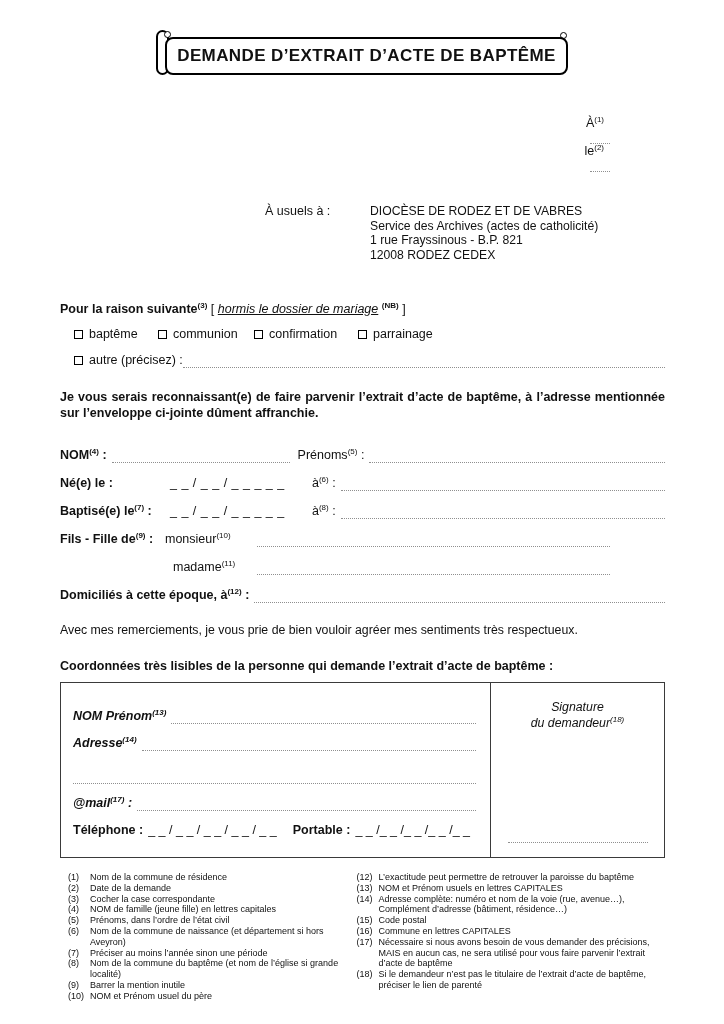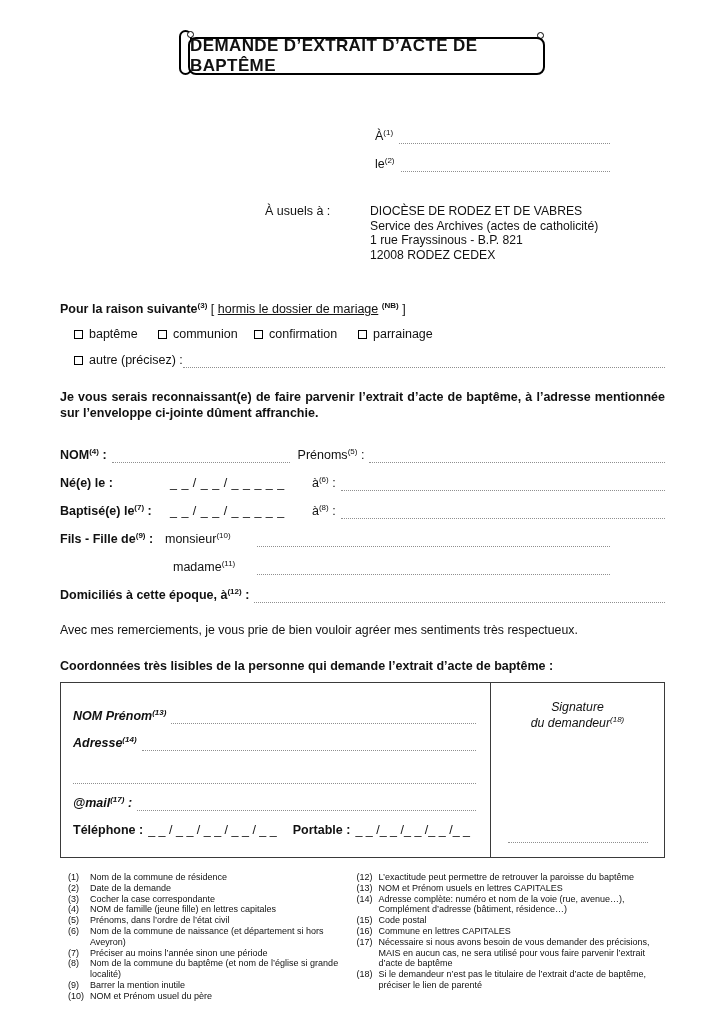--- a/index.html
+++ b/index.html
@@ -9,21 +9,21 @@
     font-family:"Liberation Sans", sans-serif; color:#111;
     position:relative; overflow:hidden;
   }
   .content { padding:0 59px 0 60px; }
   sup { font-size:8px; vertical-align:super; line-height:0; }
   .b { font-weight:bold; }
   .i { font-style:italic; }
   .colon, .slots { white-space:pre; }
 
   
-  .banner { position:relative; width:366px; height:52px; margin:30px auto 0 auto; }
+  .banner { position:relative; width:412px; height:52px; margin:30px auto 0 auto; }
   .banner-roll {
     position:absolute; left:0; top:5; width:13px; height:45px;
     border:2px solid #000; border-radius:7px; background:#fff; z-index:1;
   }
   .banner-dot-left {
     position:absolute; left:8px; top:1px; width:7px; height:7px;
     border:1.5px solid #000; border-radius:50%; background:#fff; z-index:3;
   }
   .banner-dot-right {
     position:absolute; right:1px; top:2px; width:7px; height:7px;
@@ -31,32 +31,32 @@
   }
   .banner-box {
     position:absolute; left:9px; top:7px; right:0; height:38px;
     border:2.5px solid #000; border-radius:8px; background:#fff; z-index:2;
     display:flex; align-items:center; justify-content:center;
   }
   .banner-box h1 { font-size:17px; font-weight:bold; letter-spacing:.4px; }
 
   
   .header-fields { margin:34px 55px 0 315px; }
-  .hf-row { display:flex; align-items:flex-end; height:28px; font-size:12.5px; }
+  .hf-row { display:flex; align-items:flex-end; height:28px; font-size:12.5px;flex-direction:column; }
   .hf-label { margin-right:6px; padding-bottom:1px; }
   .dotline { flex:1; border-bottom:1.2px dotted #8f8f8f; height:15px; min-width:20px; }
 
   
   .sendto { display:flex; margin:32px 0 0 205px; font-size:12.5px; }
   .sendto-label { width:105px; }
   .recipient div { line-height:14.5px; font-size:12.2px; }
 
   
   .reason-line { margin-top:40px; font-size:12.5px; }
-  .iu { text-decoration:underline; }
+  .iu { font-style:italic; text-decoration:underline; }
   .opt-row { position:relative; height:18px; margin-top:11px; font-size:12.5px; }
   .opt { position:absolute; top:0; display:flex; align-items:center; cursor:pointer; }
   .cb { display:inline-block; width:9px; height:9px; border:1.5px solid #000; margin-right:6px; background:#fff; }
   .other-row { display:flex; align-items:flex-end; margin-top:8px; font-size:12.5px; }
   .other-row .opt { position:static; padding-bottom:1px; }
 
   
   .para-bold { margin-top:22px; font-size:12.5px; font-weight:bold; text-align:justify; line-height:15.5px; }
   .para-intro { margin-top:12px; font-size:12.3px; text-indent:15px; }
 

